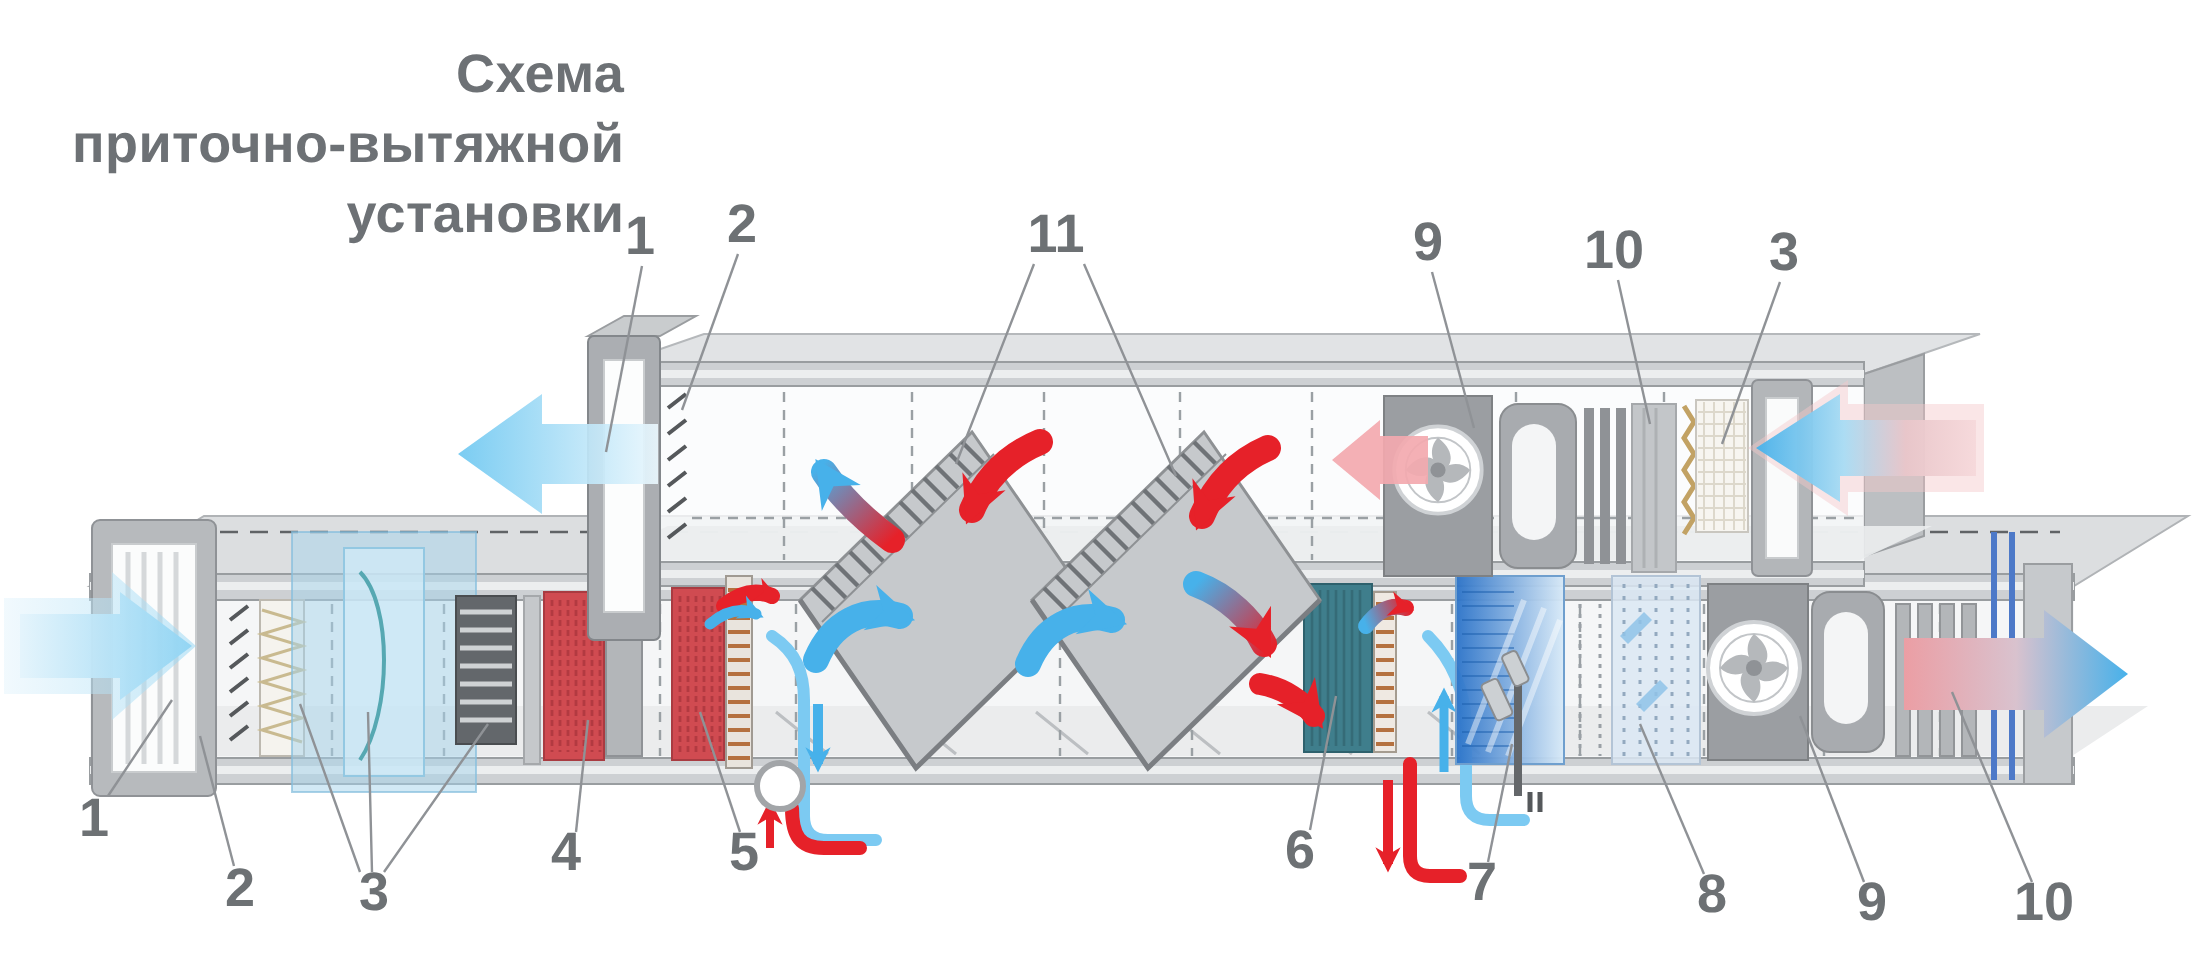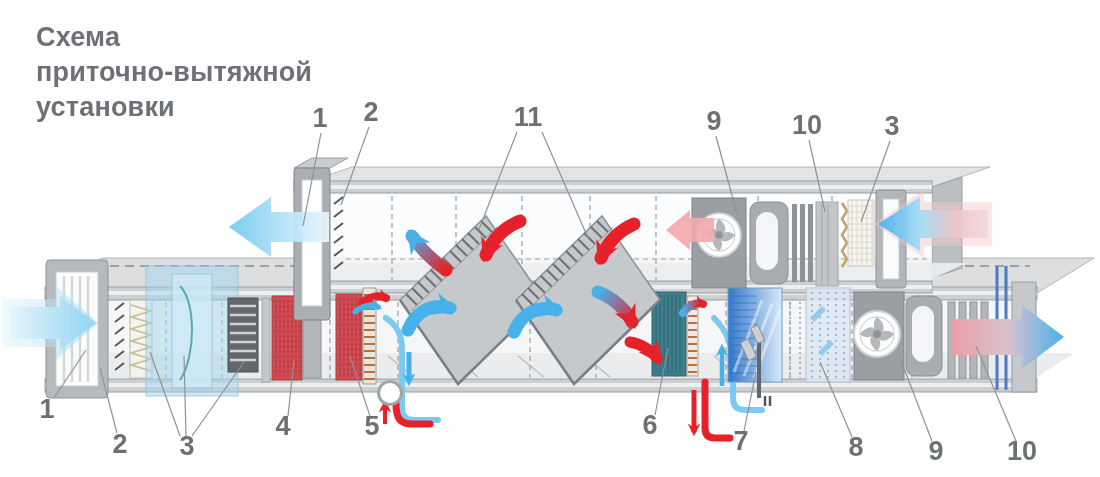--- a/index.html
+++ b/index.html
@@ -1,17 +1,17 @@
 <!DOCTYPE html>
 <html><head>
 <meta charset="utf-8">
 <style>
   html,body{margin:0;padding:0;background:#ffffff;}
   .stage{position:relative;width:1100px;height:477px;background:#ffffff;overflow:hidden;
-         font-family:"Liberation Sans",sans-serif;}
+         font-family:"Liberation Sans",sans-serif;text-align:right;}
   .title{position:absolute;left:36px;top:20px;font-size:27px;font-weight:700;line-height:35px;
          color:#6d7175;white-space:pre-line;letter-spacing:.2px;}
   svg{position:absolute;left:0;top:0;}
   svg text{font-family:"Liberation Sans",sans-serif;font-weight:700;font-size:27px;text-anchor:middle;}
   .leader{stroke:#8f9296;stroke-width:1.2;fill:none;}
 </style>
 </head>
 <body>
 
 <div class="stage">

